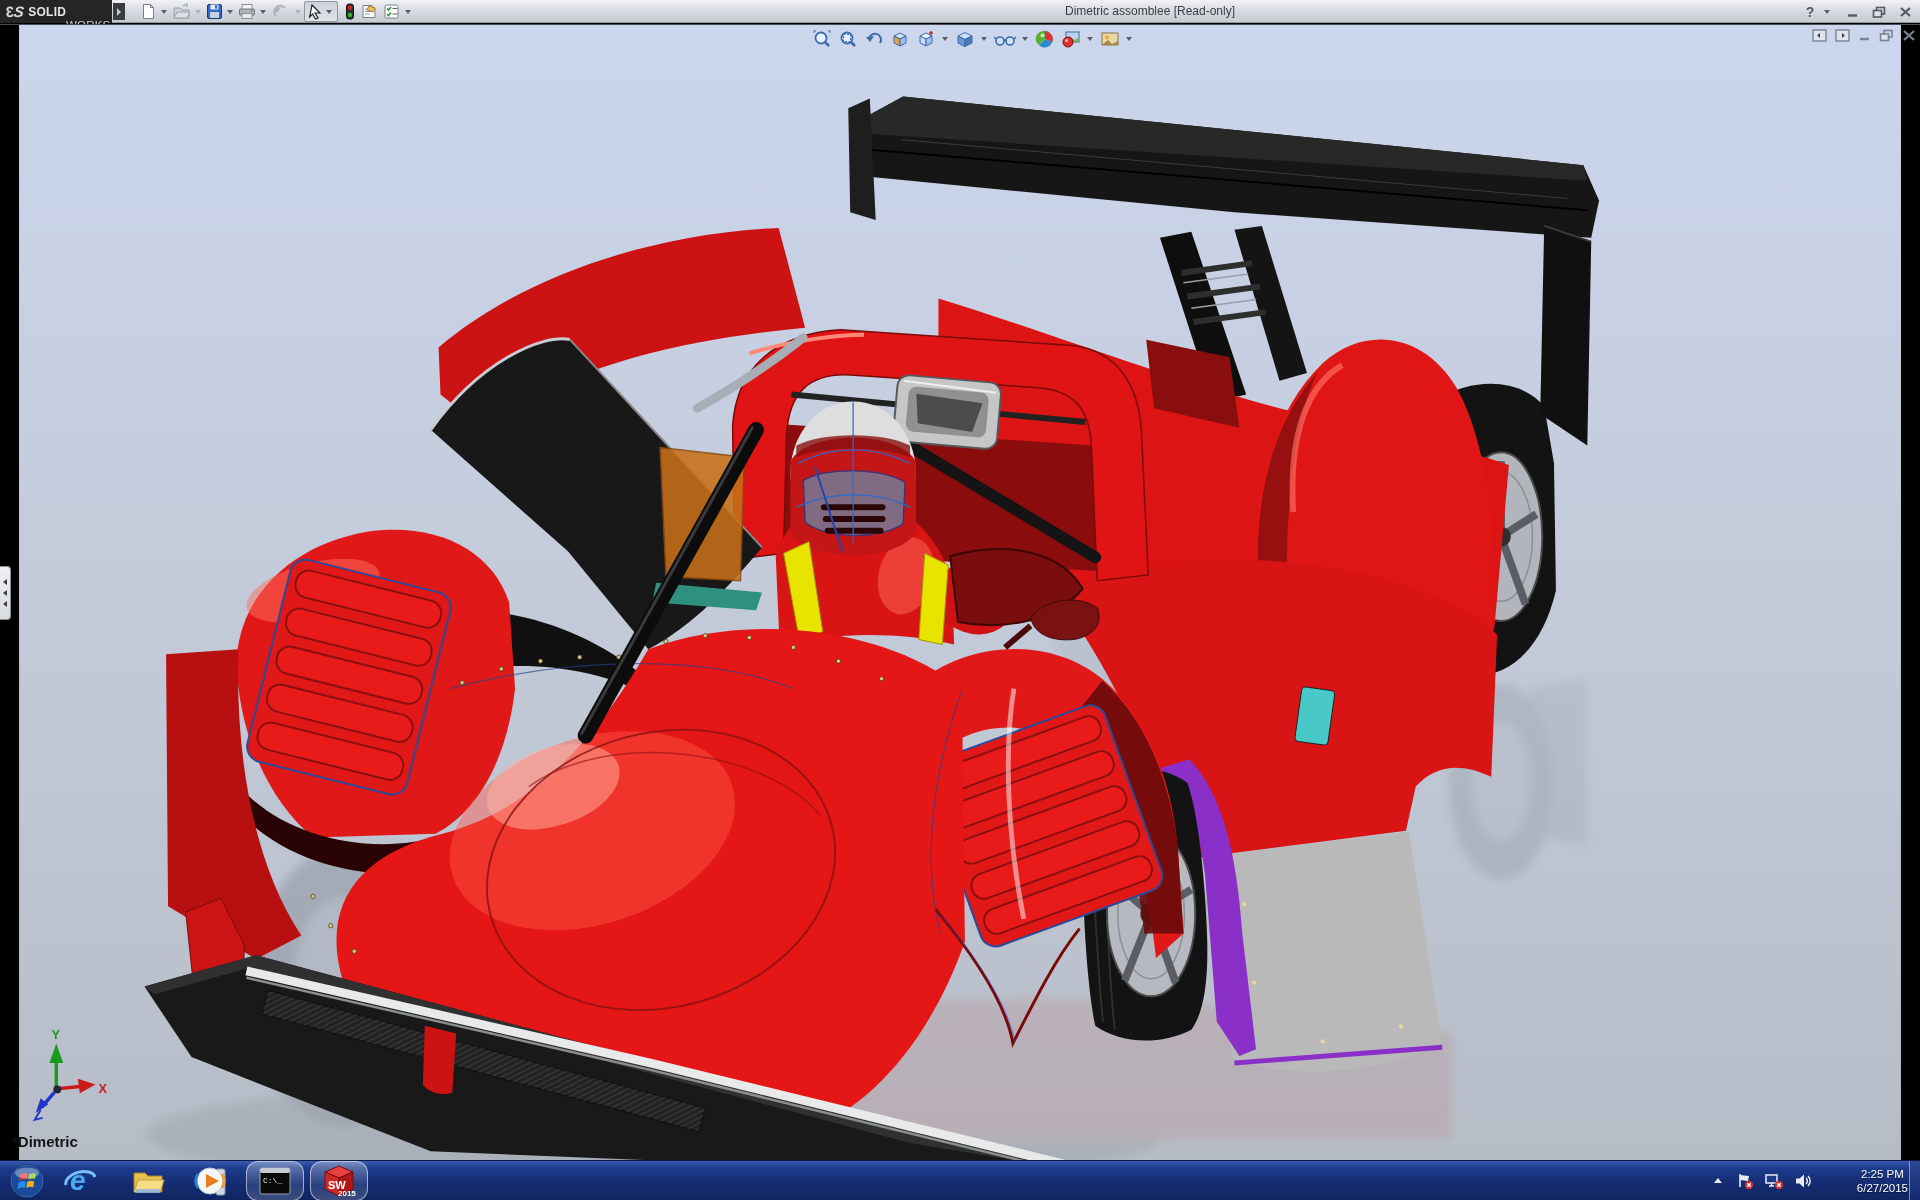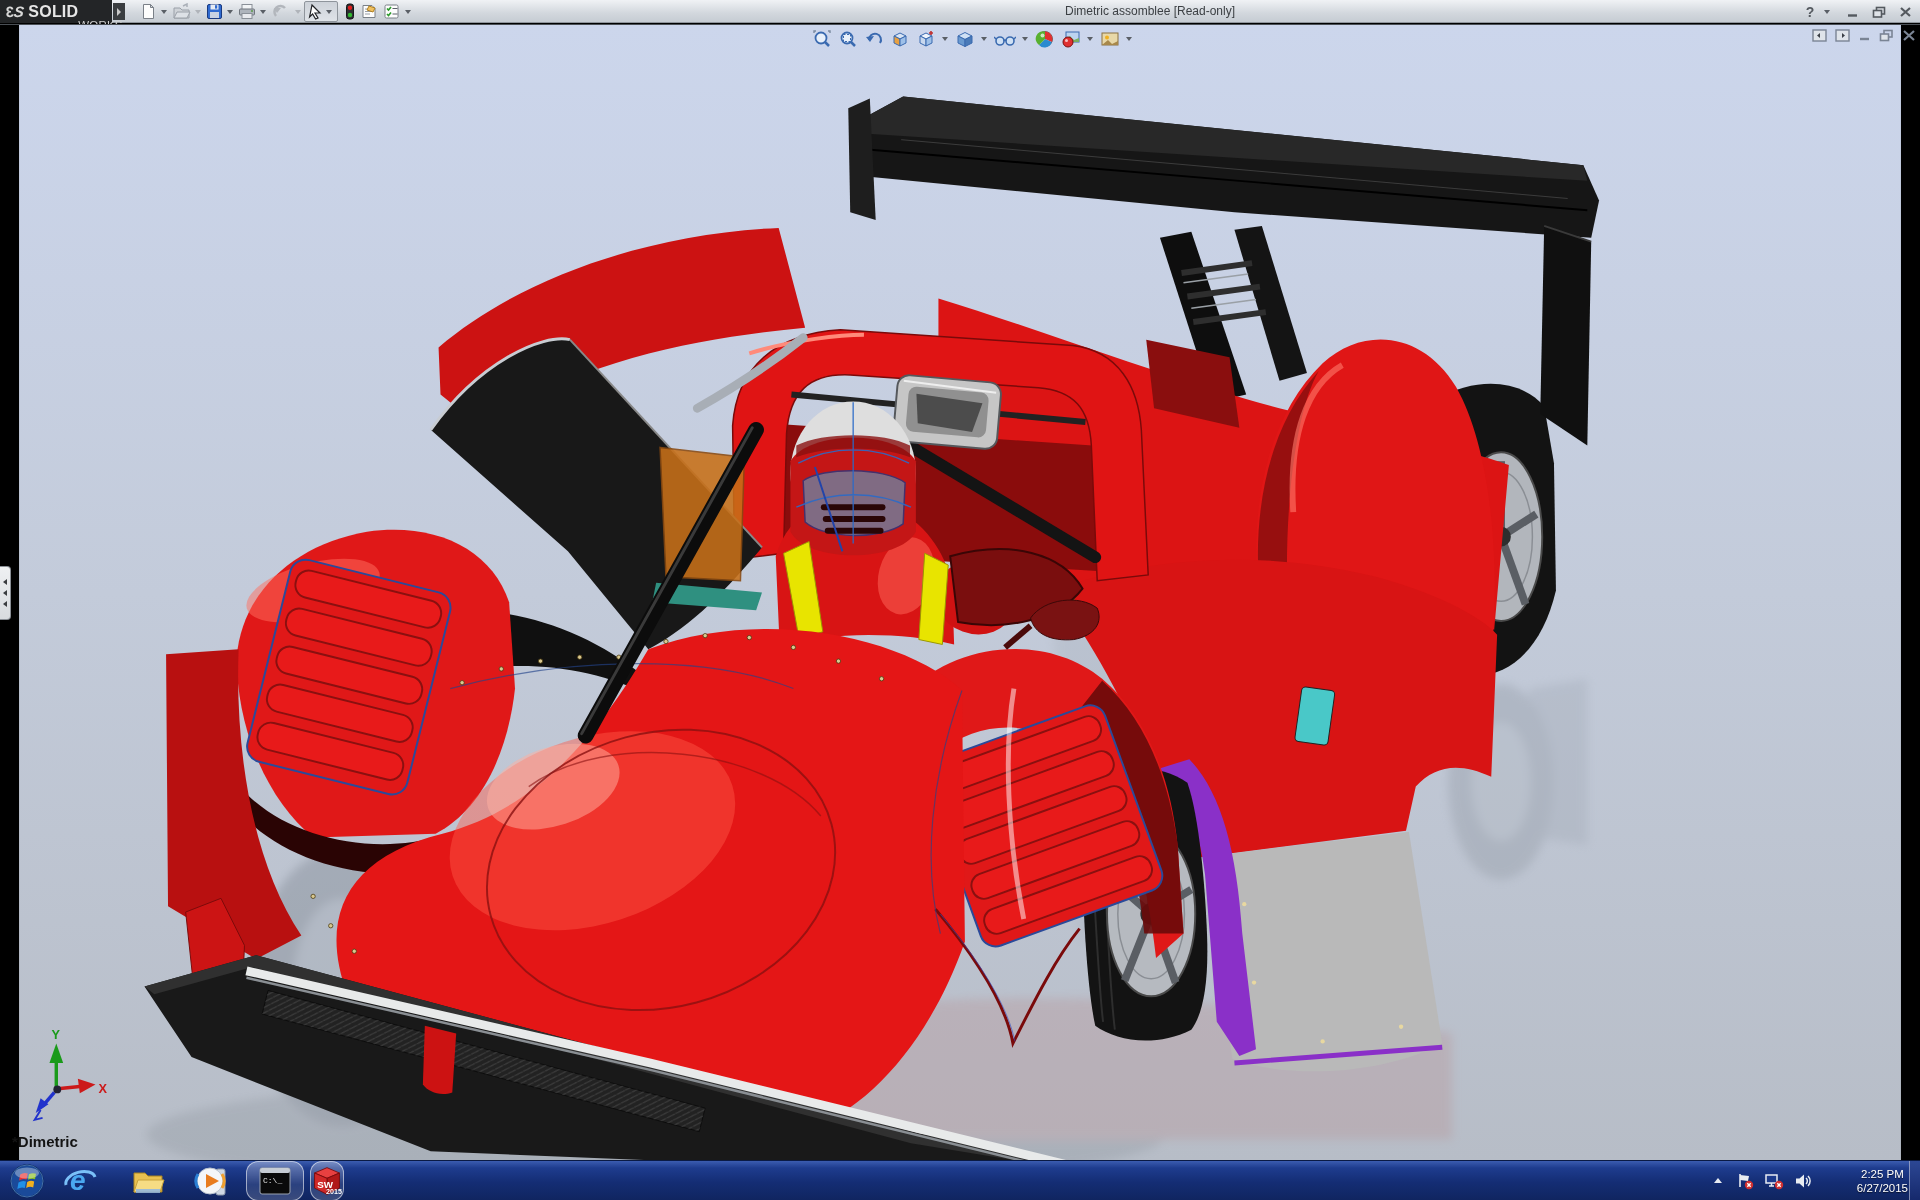--- a/index.html
+++ b/index.html
@@ -7,21 +7,21 @@
   #screen { position:relative; width:1920px; height:1200px; }
 
   
   #titlebar { position:absolute; left:0; top:0; width:1920px; height:23px;
     background:linear-gradient(#f0f2f5, #d2d7dd 60%, #c6ccd3);
     border-bottom:1px solid #8f959c; }
   #logo-block { position:absolute; left:0; top:0; width:112px; height:23px; background:#232527;
     display:flex; align-items:center; padding-left:6px; color:#e6e6e6; }
   .glyph-3 { display:inline-block; transform:scaleX(-1) skewX(8deg); font-weight:bold; font-style:italic; font-size:15px; color:#d8d8d8; }
   .glyph-s { display:inline-block; transform:skewX(-8deg); font-weight:bold; font-style:italic; font-size:15px; color:#d8d8d8; margin-right:4px; }
-  .brand-solid { font-weight:bold; font-size:16px; letter-spacing:.2px;text-align:right; }
+  .brand-solid { font-weight:bold; font-size:12px; letter-spacing:.2px;text-align:right; }
   .brand-works { font-weight:normal; font-size:11.5px; letter-spacing:.2px; color:#cfcfcf;margin-top:26px; }
   #logo-expand { position:absolute; left:113px; top:3px; width:12px; height:17px; background:#3a3d40;
     display:flex; align-items:center; justify-content:center; }
   #logo-expand .tri-r { width:0; height:0; border-left:4px solid #c8c8c8; border-top:4px solid transparent; border-bottom:4px solid transparent; }
 
   #main-toolbar { position:absolute; left:138px; top:1px; height:21px; display:flex; align-items:center; }
   .tbtn { display:flex; align-items:center; height:21px; padding:0 2px; }
   .tbtn svg { display:block; }
   .dd { width:0; height:0; border-top:4px solid #5a5f66; border-left:3.5px solid transparent; border-right:3.5px solid transparent; margin:0 3px 0 2px; }
   .dd.dis { border-top-color:#b0b4ba; }
@@ -585,21 +585,21 @@
         <path d="M12,11 L12,25 L25,18 Z" fill="#e87c1e"></path>
       </svg>
     </div>
     <div class="tb-item task-btn" style="left:246px; width:58px;">
       <svg width="34" height="32" viewBox="0 0 34 32">
         <rect x="2" y="3" width="30" height="26" rx="2" fill="#0a0a0a" stroke="#9aa2ae"></rect>
         <rect x="2" y="3" width="30" height="5" rx="2" fill="#c6ccd4"></rect>
         <text x="5" y="18" font-size="8" font-family="Liberation Mono, monospace" fill="#e8e8e8">C:\_</text>
       </svg>
     </div>
-    <div class="tb-item task-btn" style="left:310px; width:34px;">
+    <div class="tb-item task-btn" style="left:310px; width:58px;">
       <svg width="36" height="36" viewBox="0 0 36 36">
         <path d="M18,3 L32,9 L18,15 L4,9 Z" fill="#e84040" stroke="#7a0a0a"></path>
         <path d="M32,9 L32,26 L18,33 L18,15 Z" fill="#b01818" stroke="#7a0a0a"></path>
         <path d="M4,9 L18,15 L18,33 L4,26 Z" fill="#d02828" stroke="#7a0a0a"></path>
         <text x="7" y="26" font-size="11" font-weight="bold" fill="#ffffff">SW</text>
         <text x="17" y="33" font-size="8" font-weight="bold" fill="#ffffff">2015</text>
       </svg>
     </div>
 
     <div id="tray">

